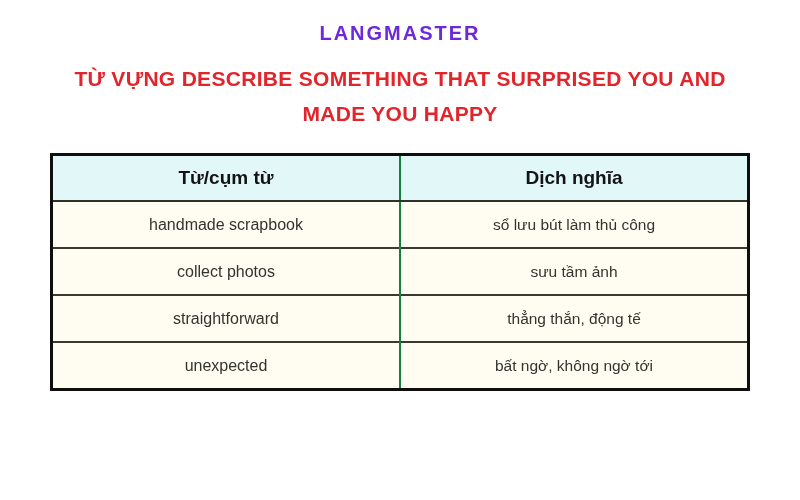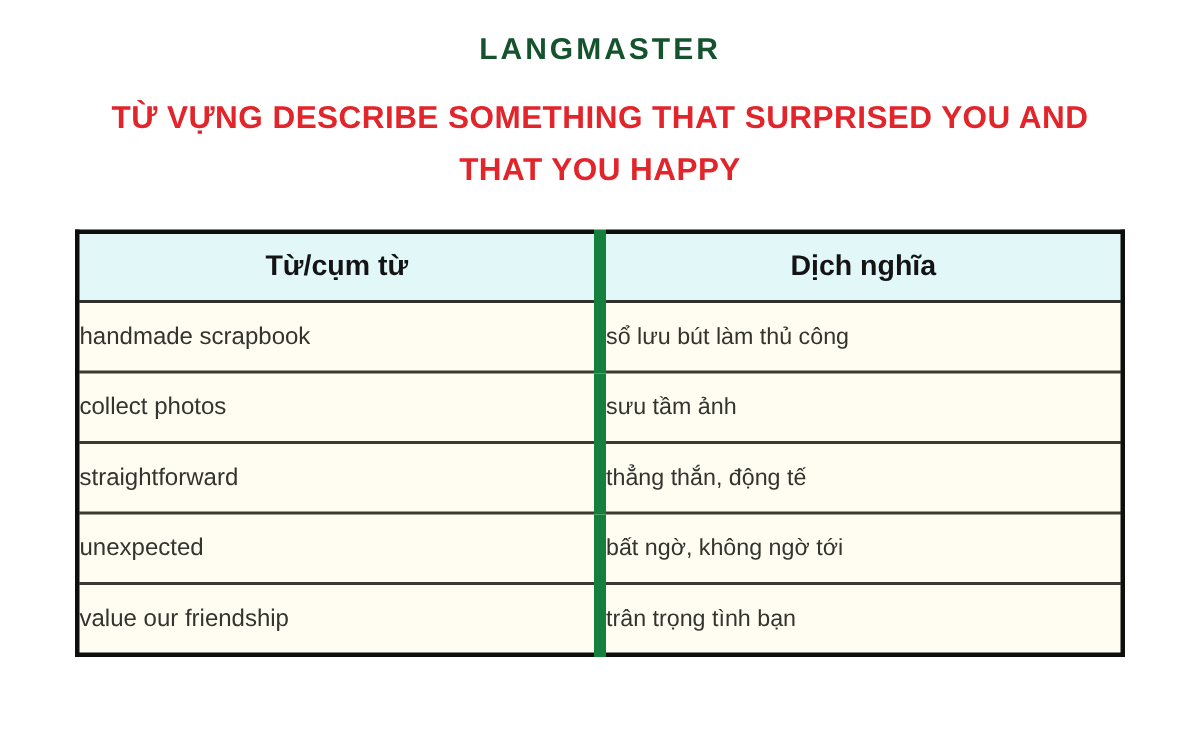--- a/index.html
+++ b/index.html
@@ -12,21 +12,21 @@
     overflow: hidden;
   }
   .page {
     width: 800px;
     height: 500px;
     position: relative;
   }
   .logo {
     padding-top: 22px;
     text-align: center;
-    color: #14532d;
+    color: #6d28d9;
     font-size: 20px;
     font-weight: 800;
     letter-spacing: 2px;
   }
   .title {
     margin: 16px auto 16px;
     width: 720px;
     text-align: center;
     color: #e2242b;
     font-size: 21px;
@@ -53,43 +53,44 @@
     text-align: center;
     vertical-align: middle;
     border-bottom: 2px solid #31312c;
     padding: 0;
   }
   table.vocab td {
     background: #fffdf2;
     height: 45px;
     font-size: 16px;
     color: #34342f;
+    text-align: center;
     vertical-align: middle;
     border-top: 2px solid #3a3a33;
     padding: 0;
   }
   table.vocab th:first-child,
   table.vocab td:first-child {
-    border-right: 8px solid #15803d;
+    border-right: 2px solid #15803d;
   }
   table.vocab td.meaning {
     font-size: 15.5px;
     margin-left: 26px;
   }
 </style>
 </head>
 <body>
 
 <div class="page">
 
   <div class="logo">LANGMASTER</div>
 
   <h1 class="title">
     <span class="line">TỪ VỰNG DESCRIBE SOMETHING THAT SURPRISED YOU AND</span>
-    <span class="line">THAT YOU HAPPY</span>
+    <span class="line">MADE YOU HAPPY</span>
   </h1>
 
   <table class="vocab">
     <thead>
       <tr>
         <th>Từ/cụm từ</th>
         <th>Dịch nghĩa</th>
       </tr>
     </thead>
     <tbody>
@@ -102,20 +103,16 @@
         <td class="meaning">sưu tầm ảnh</td>
       </tr>
       <tr>
         <td class="term">straightforward</td>
         <td class="meaning">thẳng thắn, động tế</td>
       </tr>
       <tr>
         <td class="term">unexpected</td>
         <td class="meaning">bất ngờ, không ngờ tới</td>
       </tr>
-      <tr>
-        <td class="term">value our friendship</td>
-        <td class="meaning">trân trọng tình bạn</td>
-      </tr>
     </tbody>
   </table>
 
 </div>
 
 </body></html>

